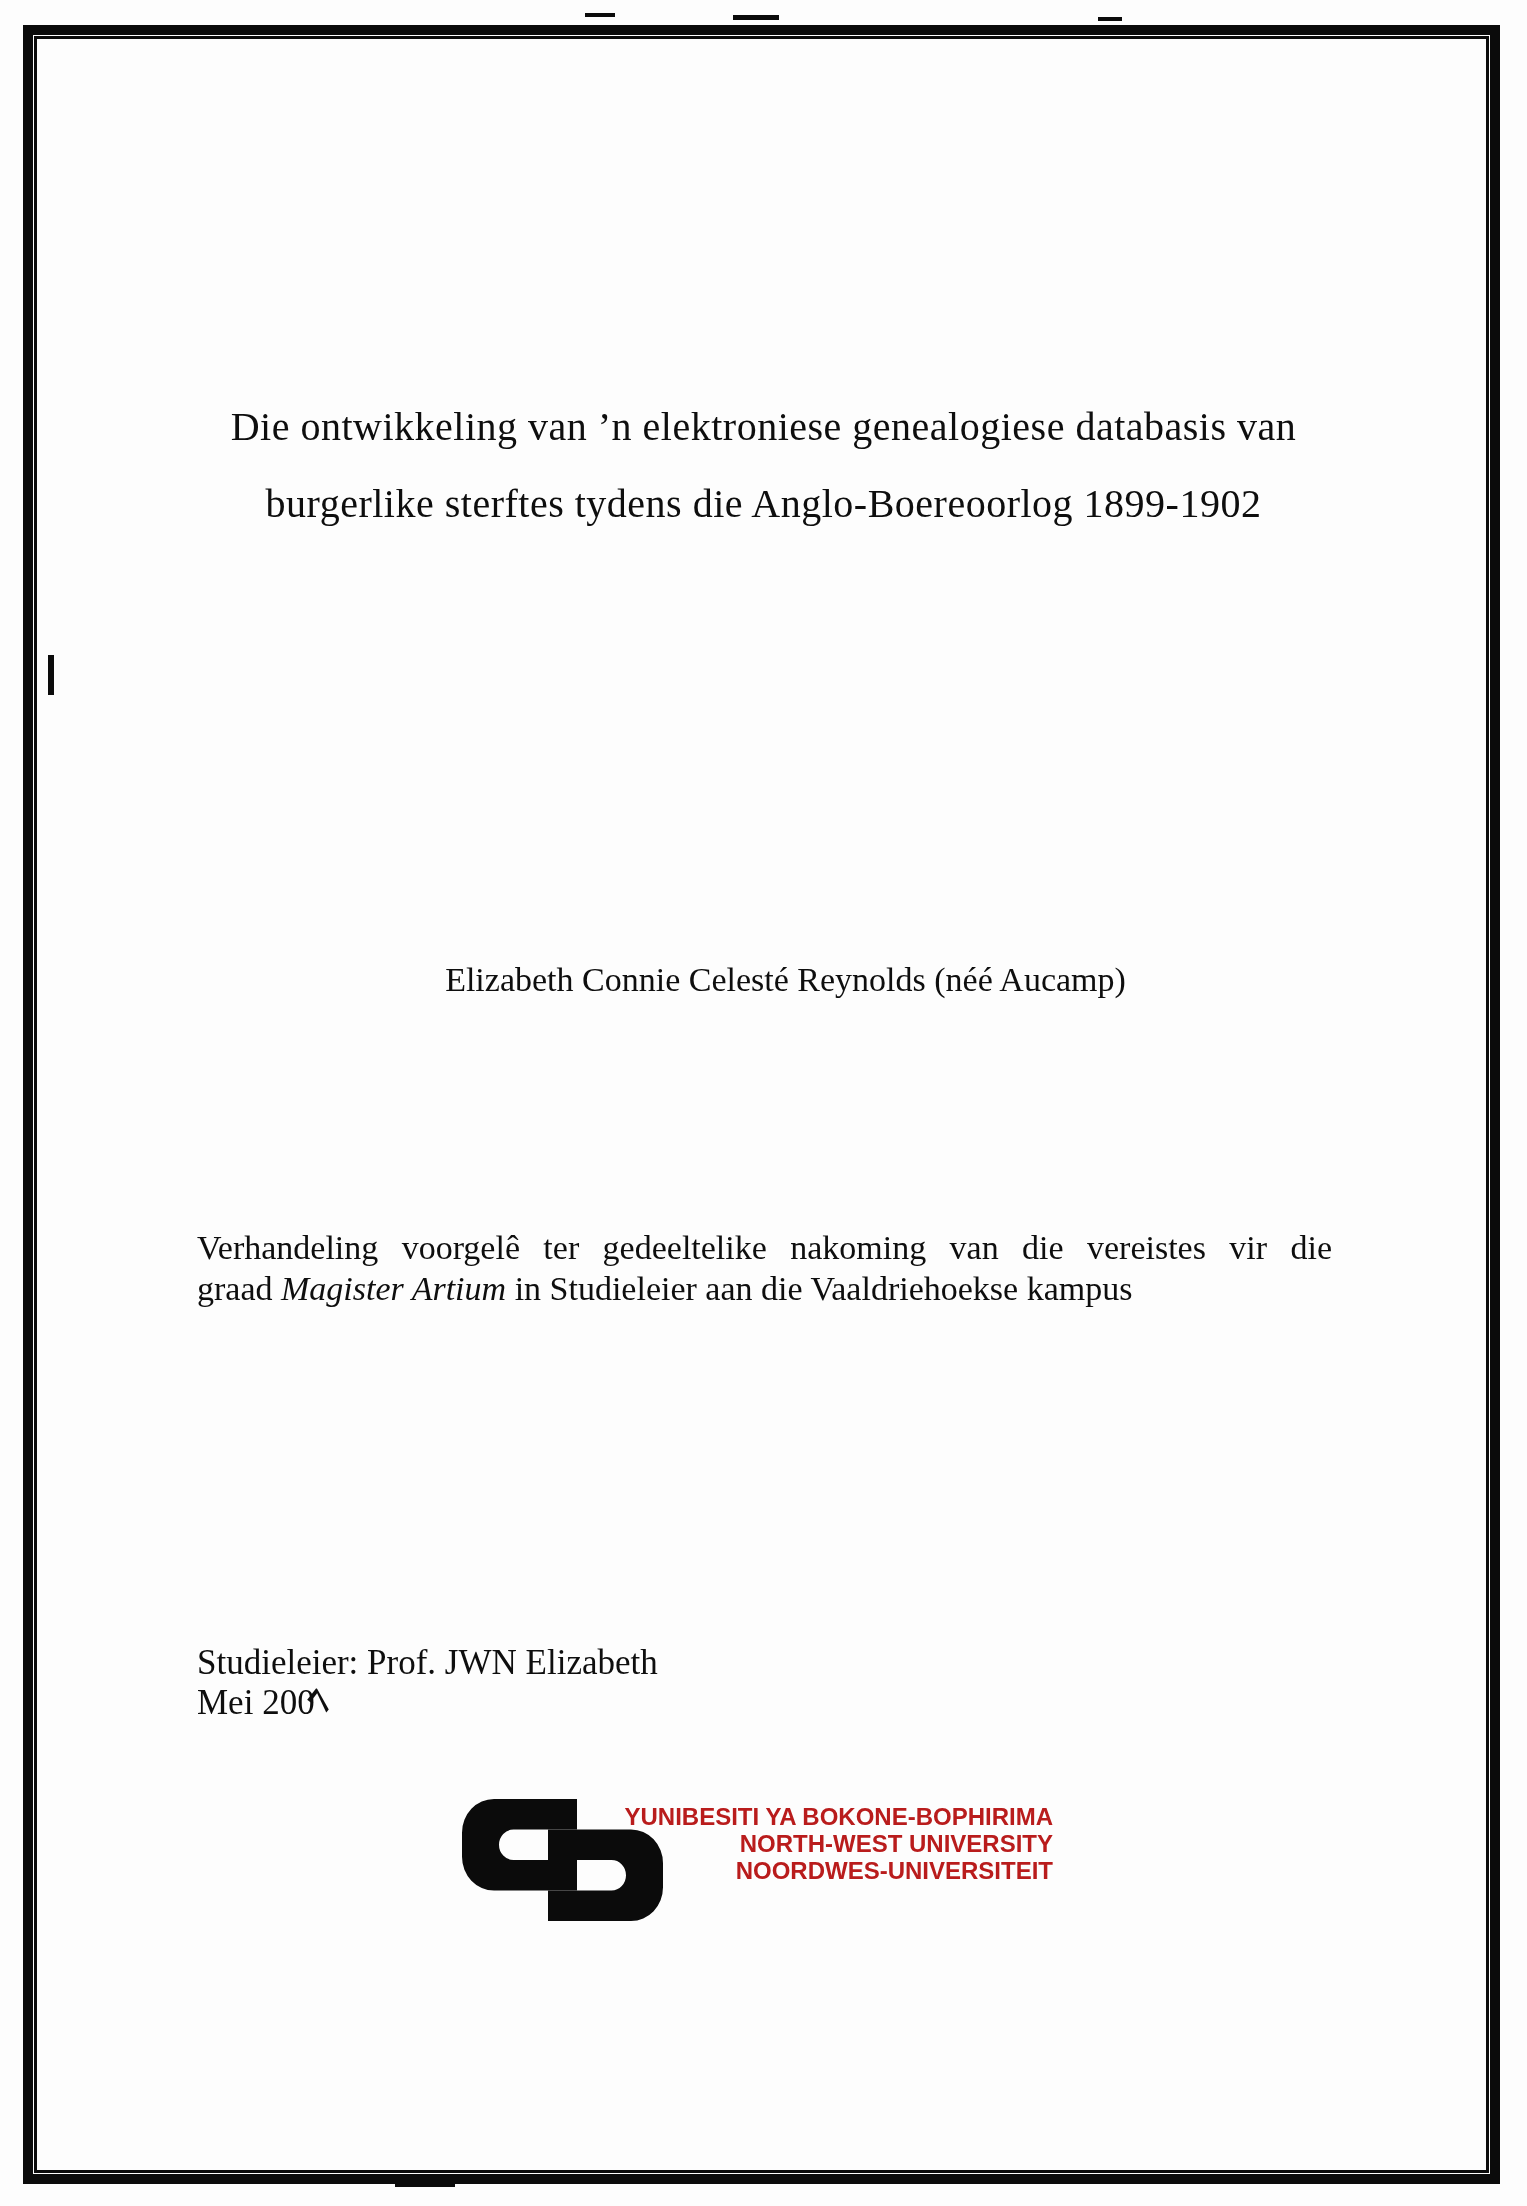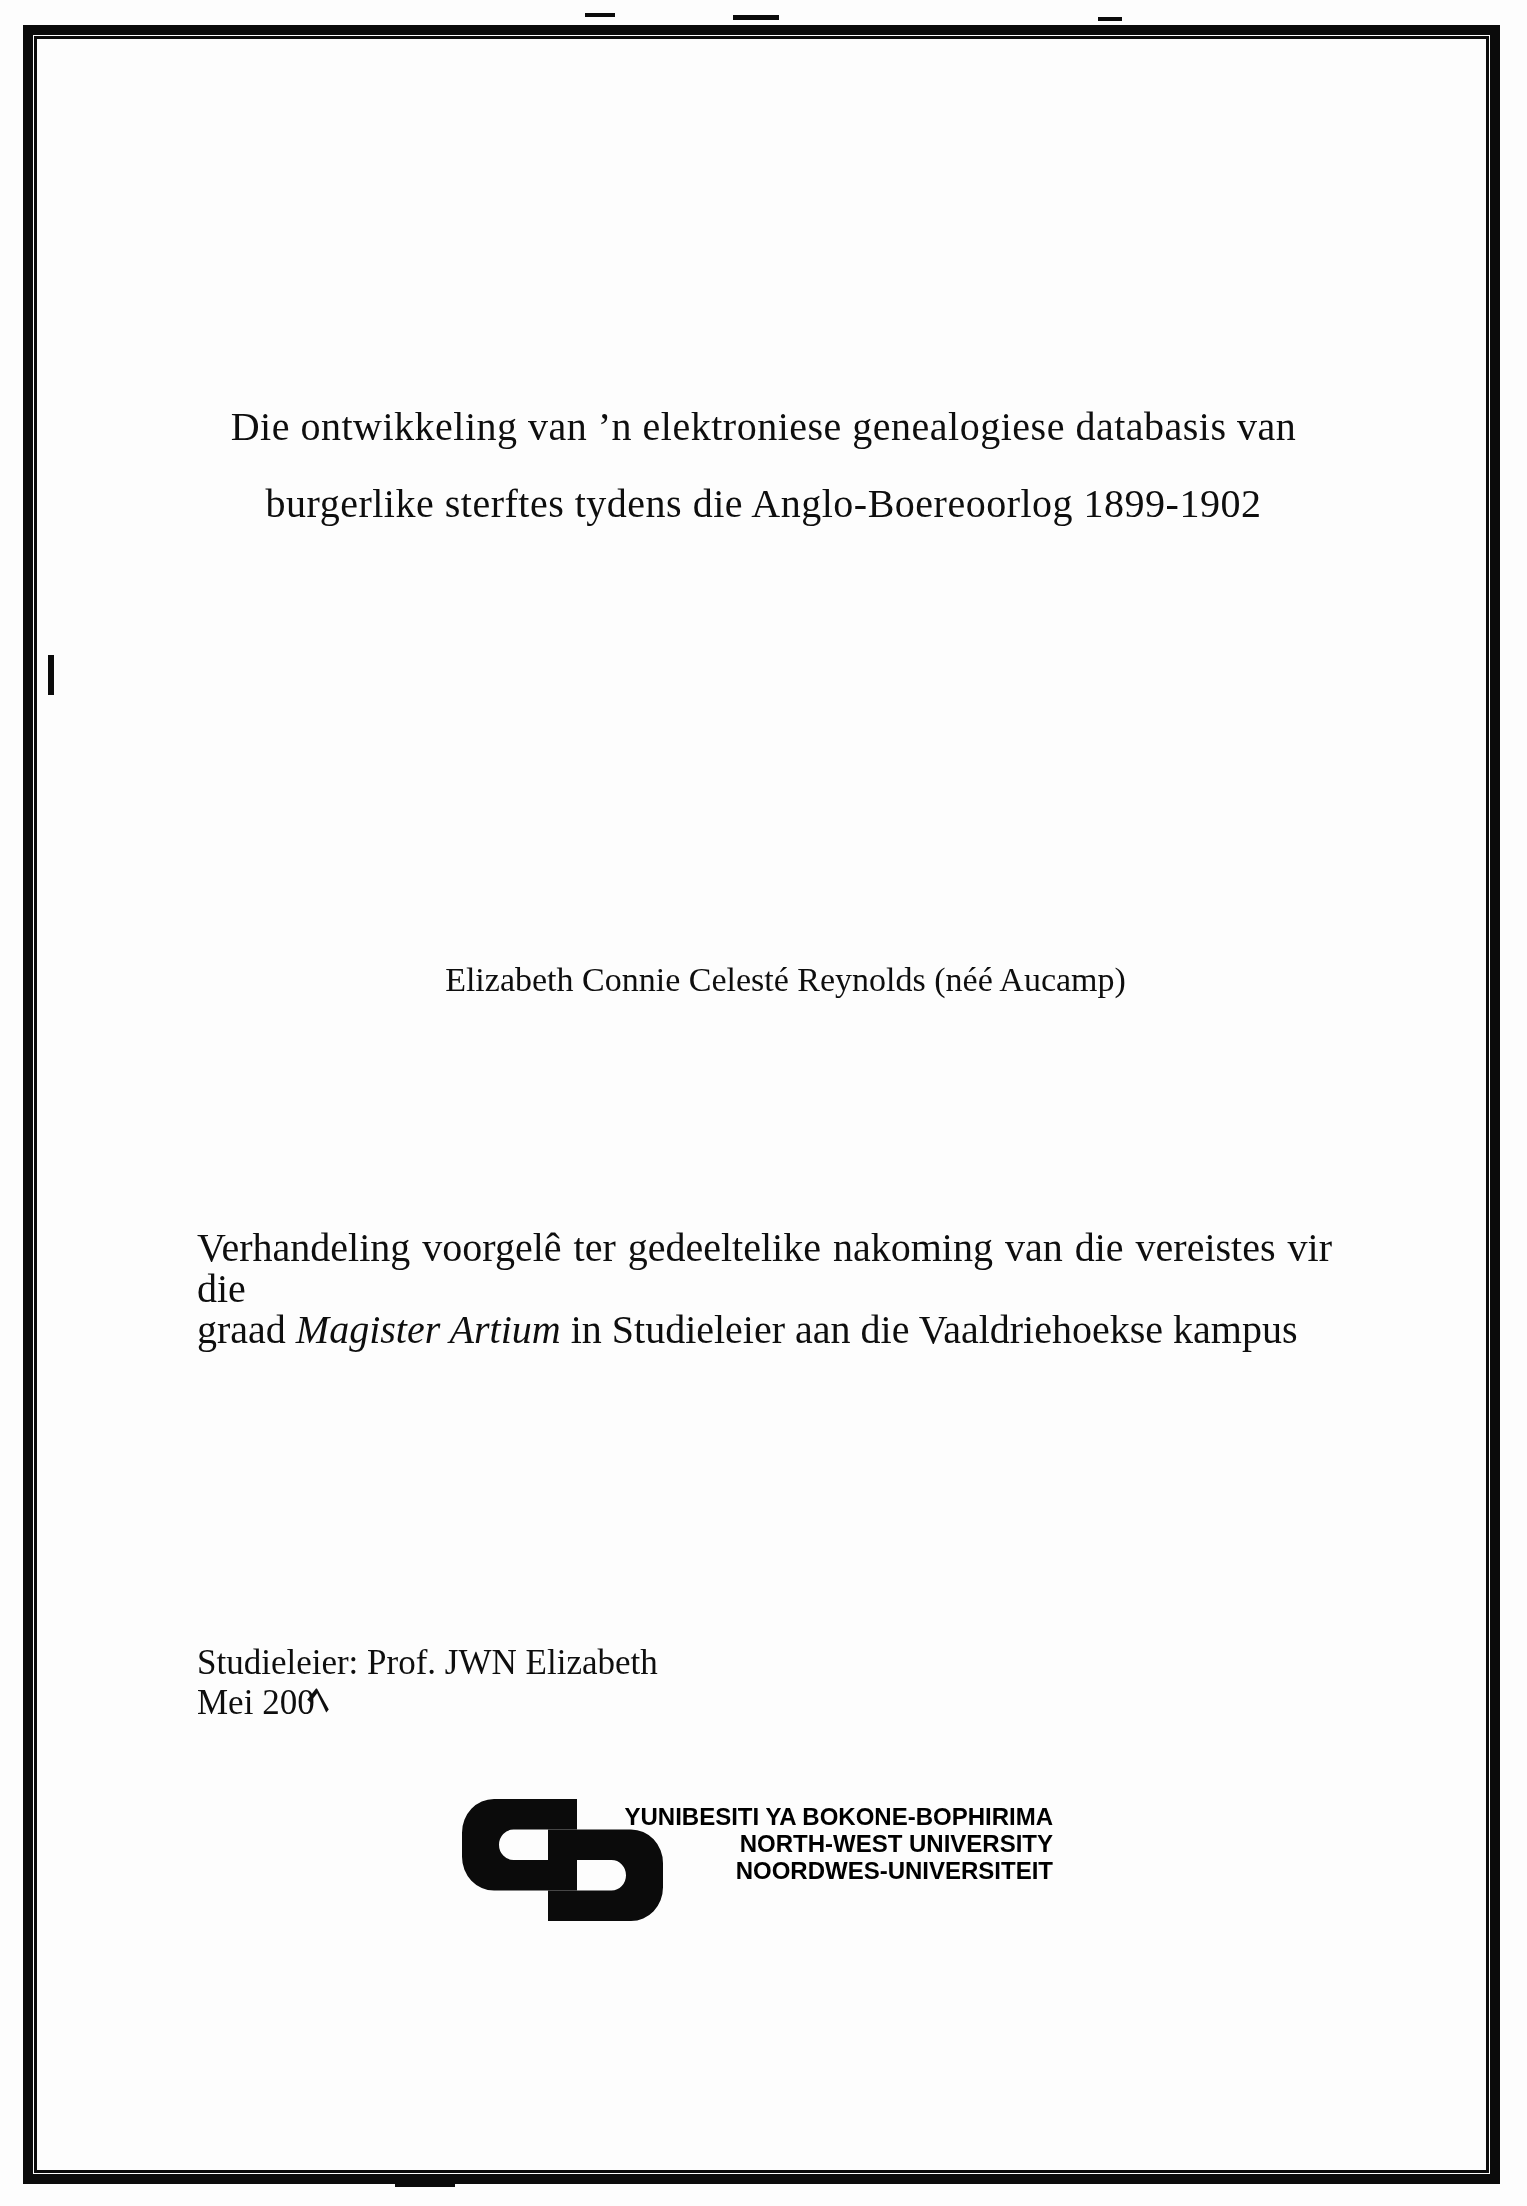--- a/index.html
+++ b/index.html
@@ -19,41 +19,41 @@
     position:absolute;inset:1px;
     border:3px solid #0b0b0b;
   }
   .abs{position:absolute;}
   .center{left:0;width:1527px;text-align:center;}
   .title-line{font-size:40px;line-height:45px;letter-spacing:0.5px;}
   .byline{font-size:31px;line-height:36px;}
   .author{font-size:34px;line-height:40px;padding-left:22px;}
   .statement{
     left:197px;width:1135px;top:1227px;
-    font-size:40px;line-height:41px;text-align:left;
+    font-size:34px;line-height:41px;text-align:left;
   }
   .statement .just{text-align:justify;text-align-last:justify;}
   .statement .it{font-style:italic;text-align:center;}
   .supervisor{
     left:197px;width:900px;top:1643px;
     font-size:35px;line-height:40px;
   }
   .glyph7{
     display:inline-block;
     transform:rotate(-52deg) translate(1px,-3px);
     transform-origin:55% 55%;
     font-weight:700;
   }
   .logo-mark{position:absolute;left:462px;top:1799px;width:201px;height:122px;}
   .logo-text{
     position:absolute;right:474px;top:1803px;
     text-align:right;
     font-family:"Liberation Sans","DejaVu Sans",sans-serif;
     font-weight:700;font-size:24px;line-height:27px;
-    color:#000000;letter-spacing:0px;white-space:nowrap;
+    color:#b91c1c;letter-spacing:0px;white-space:nowrap;
   }
   .speck{position:absolute;background:#0b0b0b;}
 </style>
 </head>
 <body>
 
 <div class="page">
 
   <div class="frame">
     <div class="frame-inner"></div>

